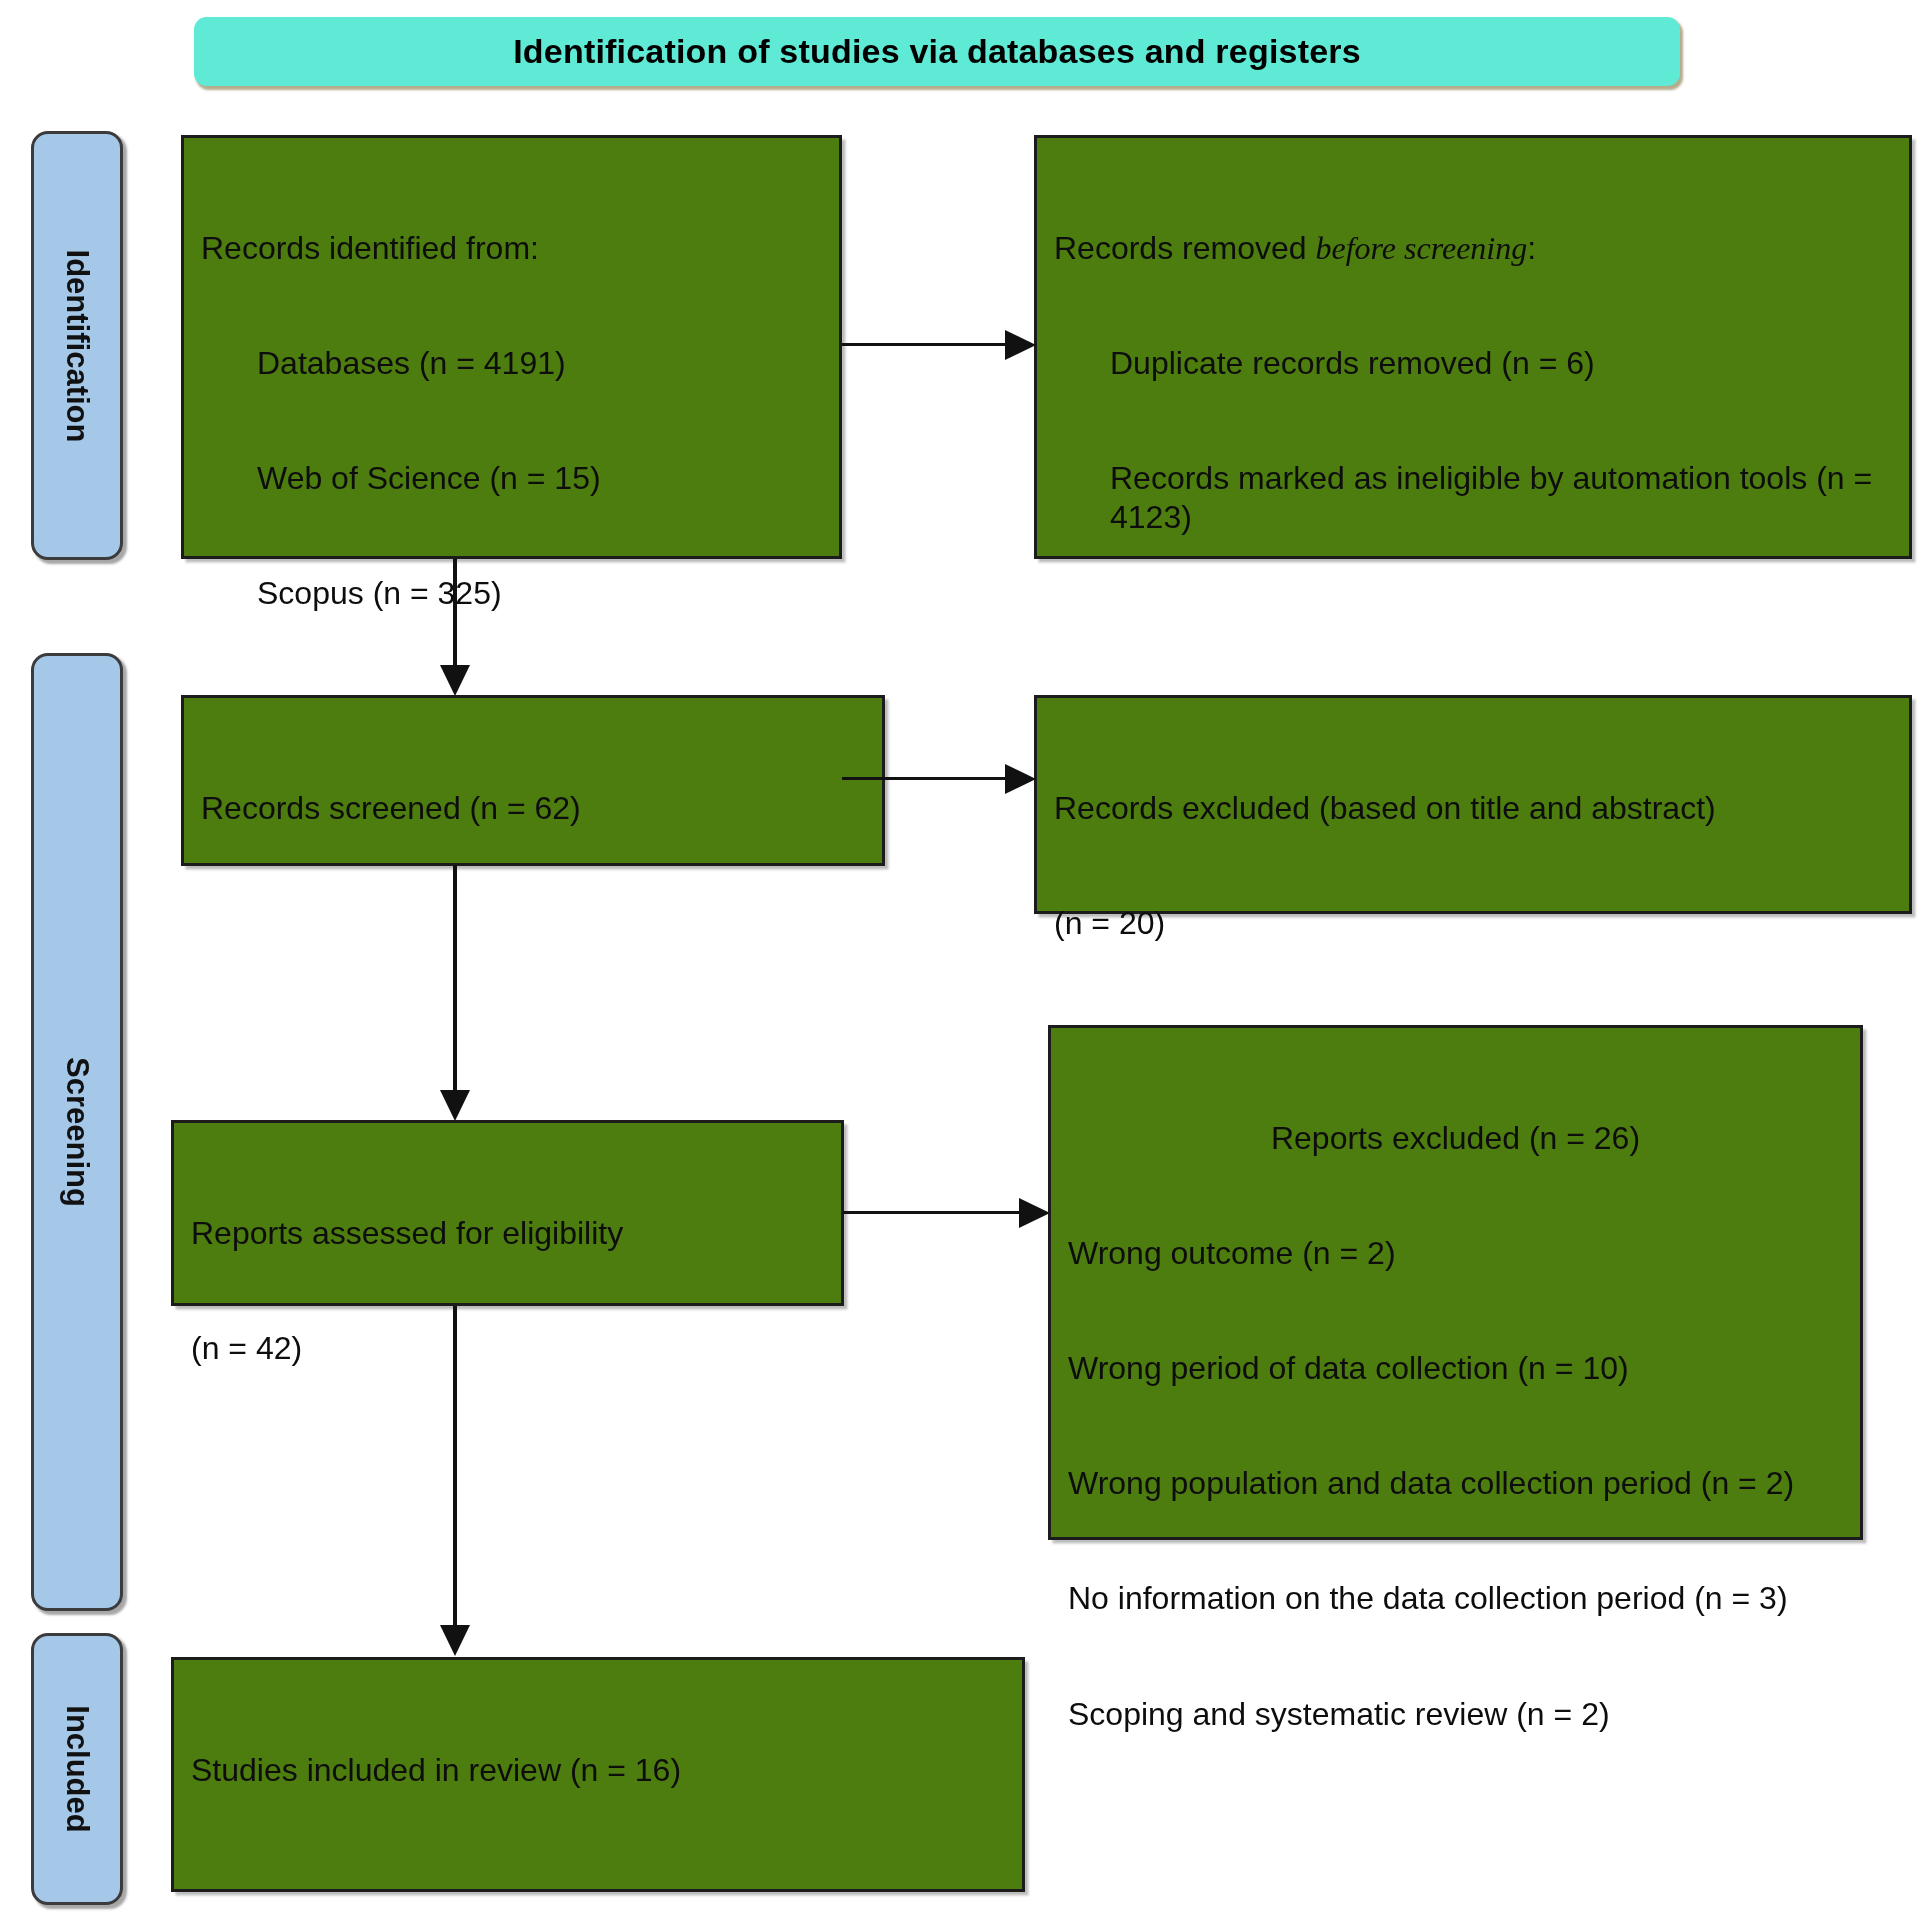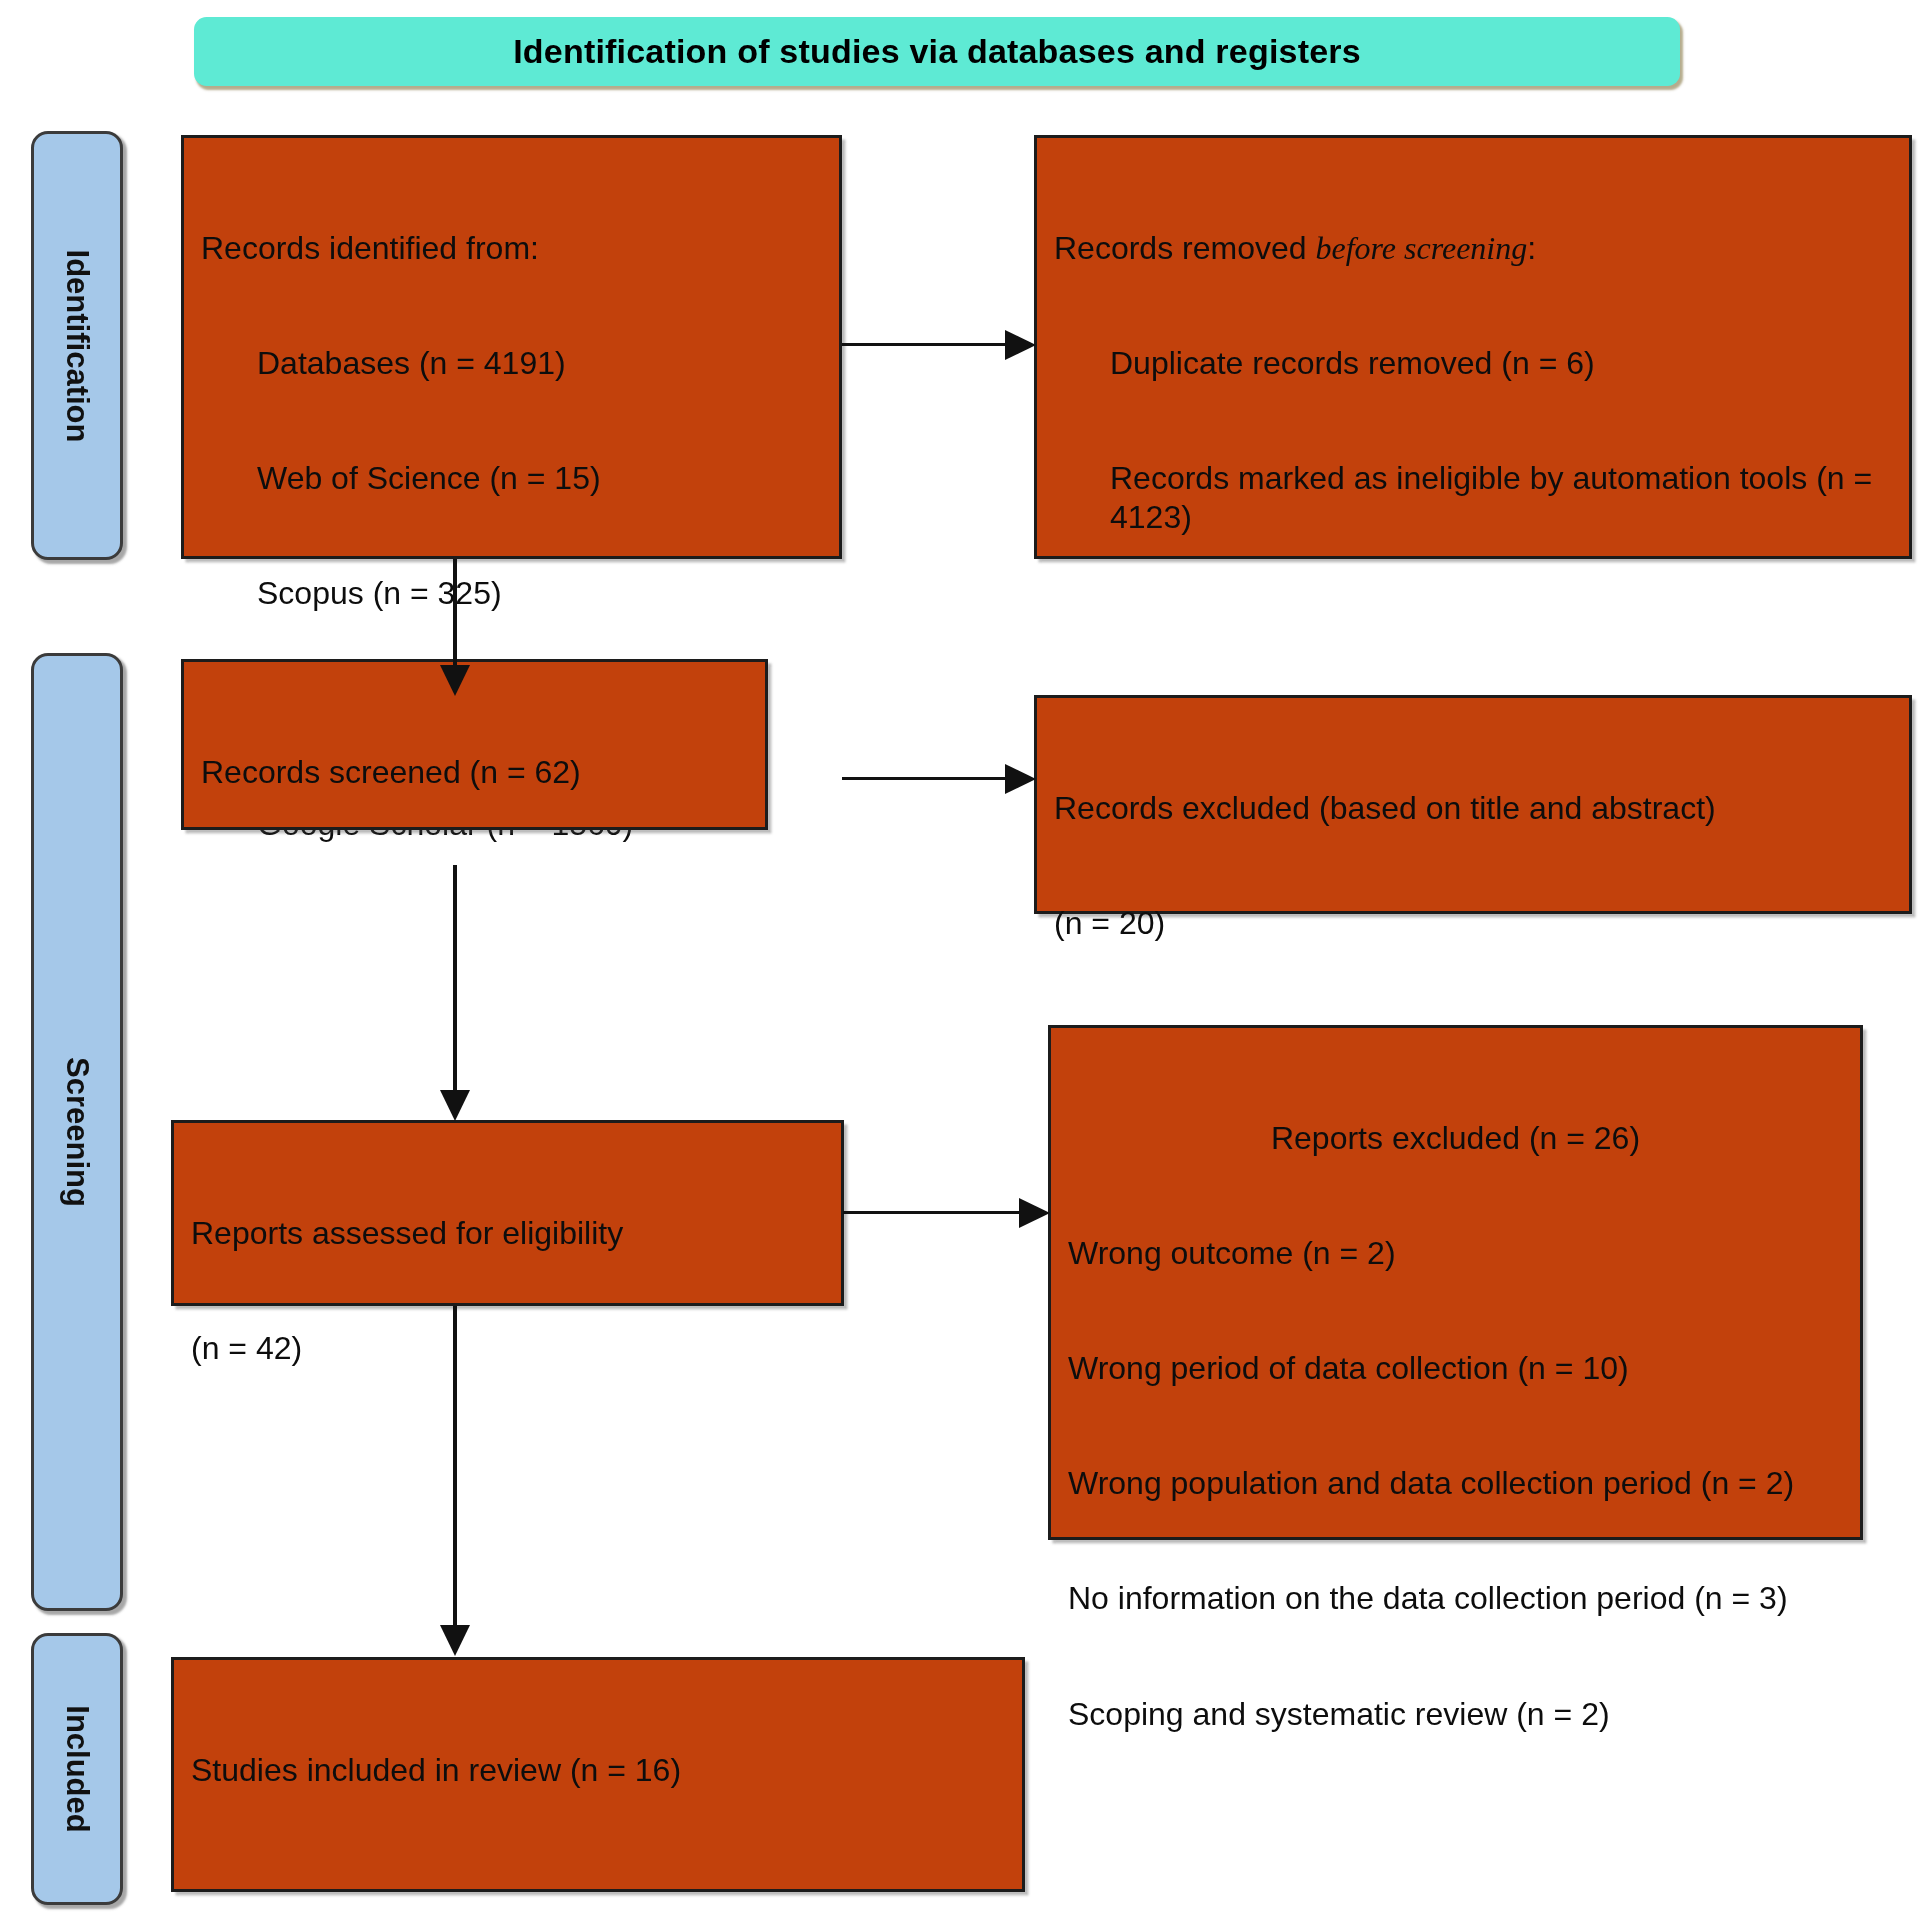--- a/index.html
+++ b/index.html
@@ -60,21 +60,21 @@
     font-weight: bold;
     color: #111111;
   }
   #stage-identification { top: 131px;  height: 429px; }
   #stage-screening      { top: 653px;  height: 958px; }
   #stage-included       { top: 1633px; height: 272px; }
 
   
   .flow-box {
     position: absolute;
-    background: #c2410c;
+    background: #4d7c0f;
     border: 3.9px solid #1c1c1c;
     box-sizing: border-box;
     box-shadow: 3.9px 3.9px 2.3px rgba(70,70,70,0.35);
     padding: 14px 17px;
   }
   .flow-box .box-text {
     font-size: 32px;
     line-height: 1.20;
     color: #0d0d0d;
     white-space: pre-wrap;
@@ -82,21 +82,21 @@
   .flow-box .box-text .indent {
     display: block;
     padding-left: 56px;
   }
   .flow-box .box-text .line { display: block; }
   .flow-box .box-text .center { display: block; text-align: center; }
   .flow-box .box-text i { font-style: italic; font-family: Liberation Serif, serif; }
 
   #box-identified     { left: 181px;  top: 135px;  width: 661px;  height: 424px; }
   #box-removed        { left: 1034px; top: 135px;  width: 878px; height: 424px; }
-  #box-screened       { left: 181px;  top: 659px;  width: 587px;  height: 171px; }
+  #box-screened       { left: 181px;  top: 695px;  width: 704px;  height: 171px; }
   #box-excluded-title { left: 1034px; top: 695px;  width: 878px; height: 219px; }
   #box-eligibility    { left: 171px;  top: 1120px; width: 673px;  height: 186px; }
   #box-reports-excl   { left: 1048px; top: 1025px; width: 815px; height: 515px; }
   #box-included       { left: 171px;  top: 1657px; width: 854px;  height: 235px; }
 
   
   .arrow-v, .arrow-h {
     position: absolute;
   }
   .arrow-v .shaft {

